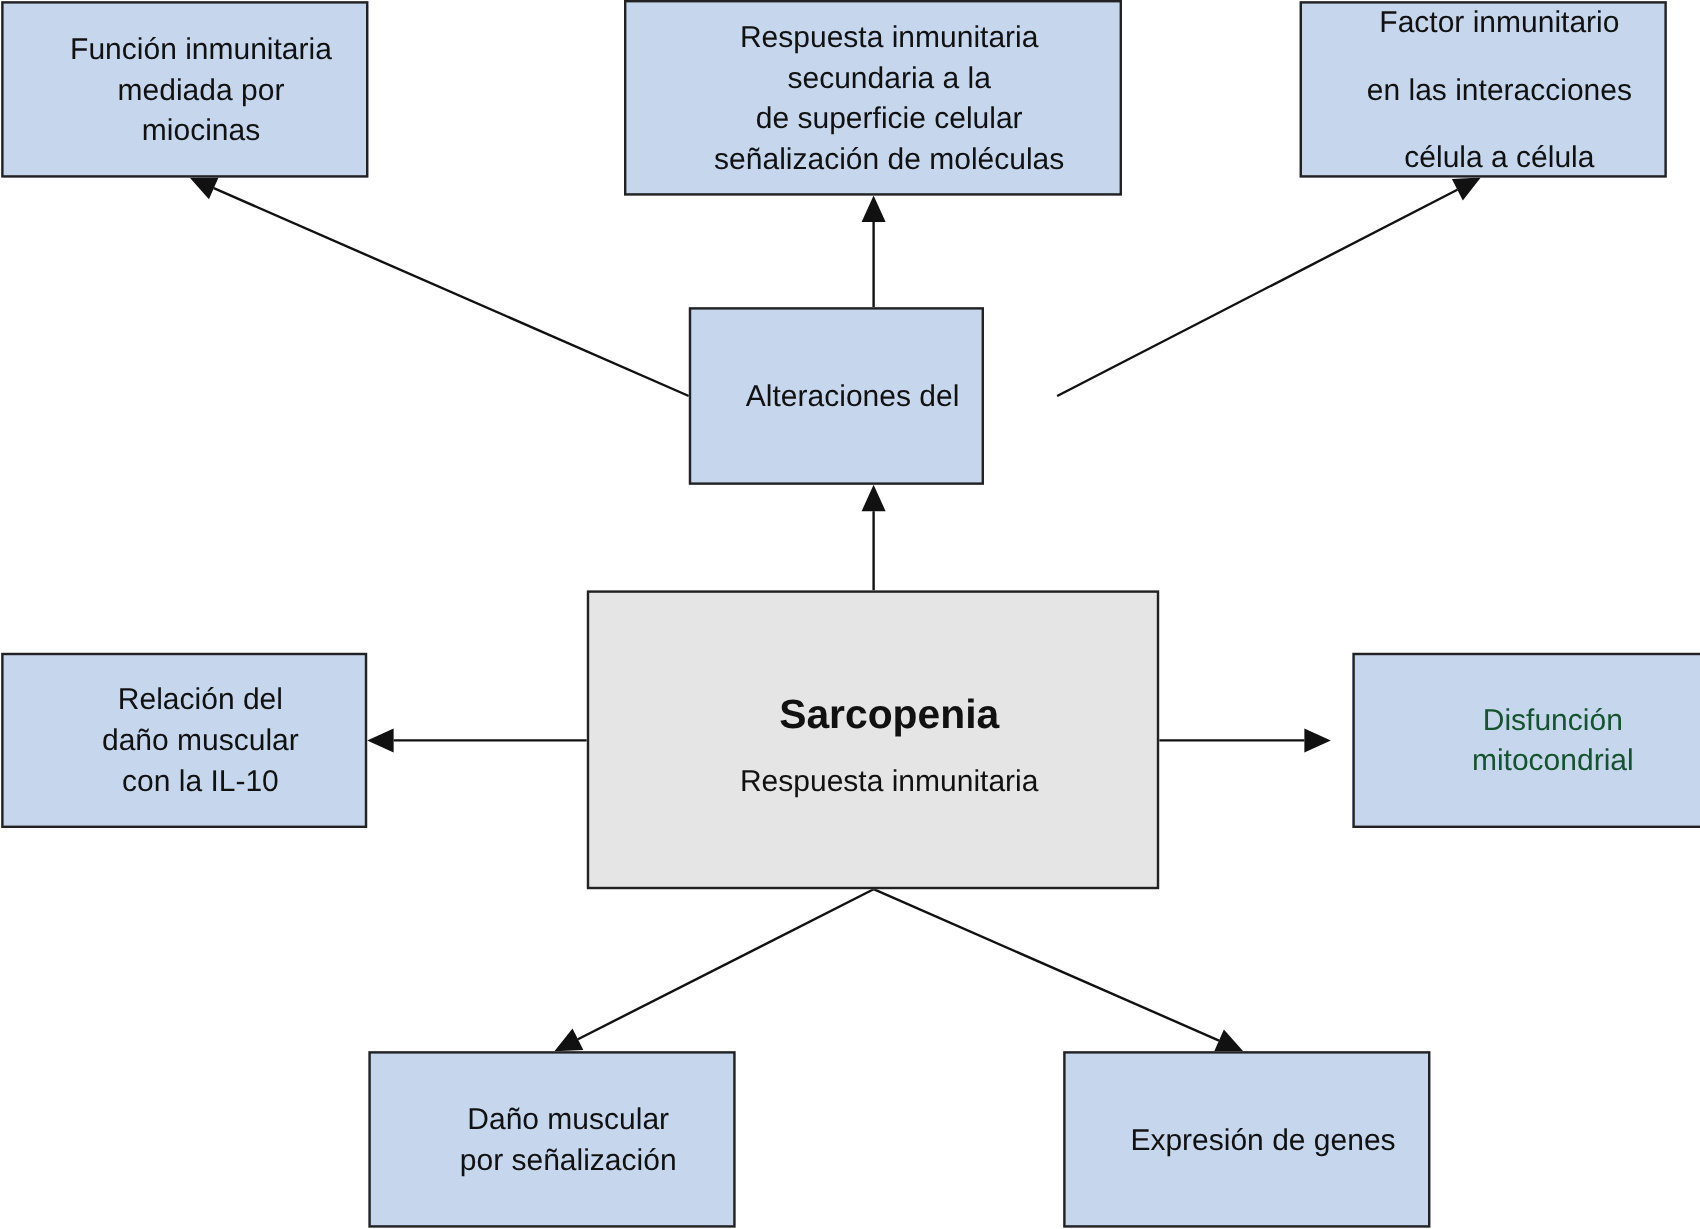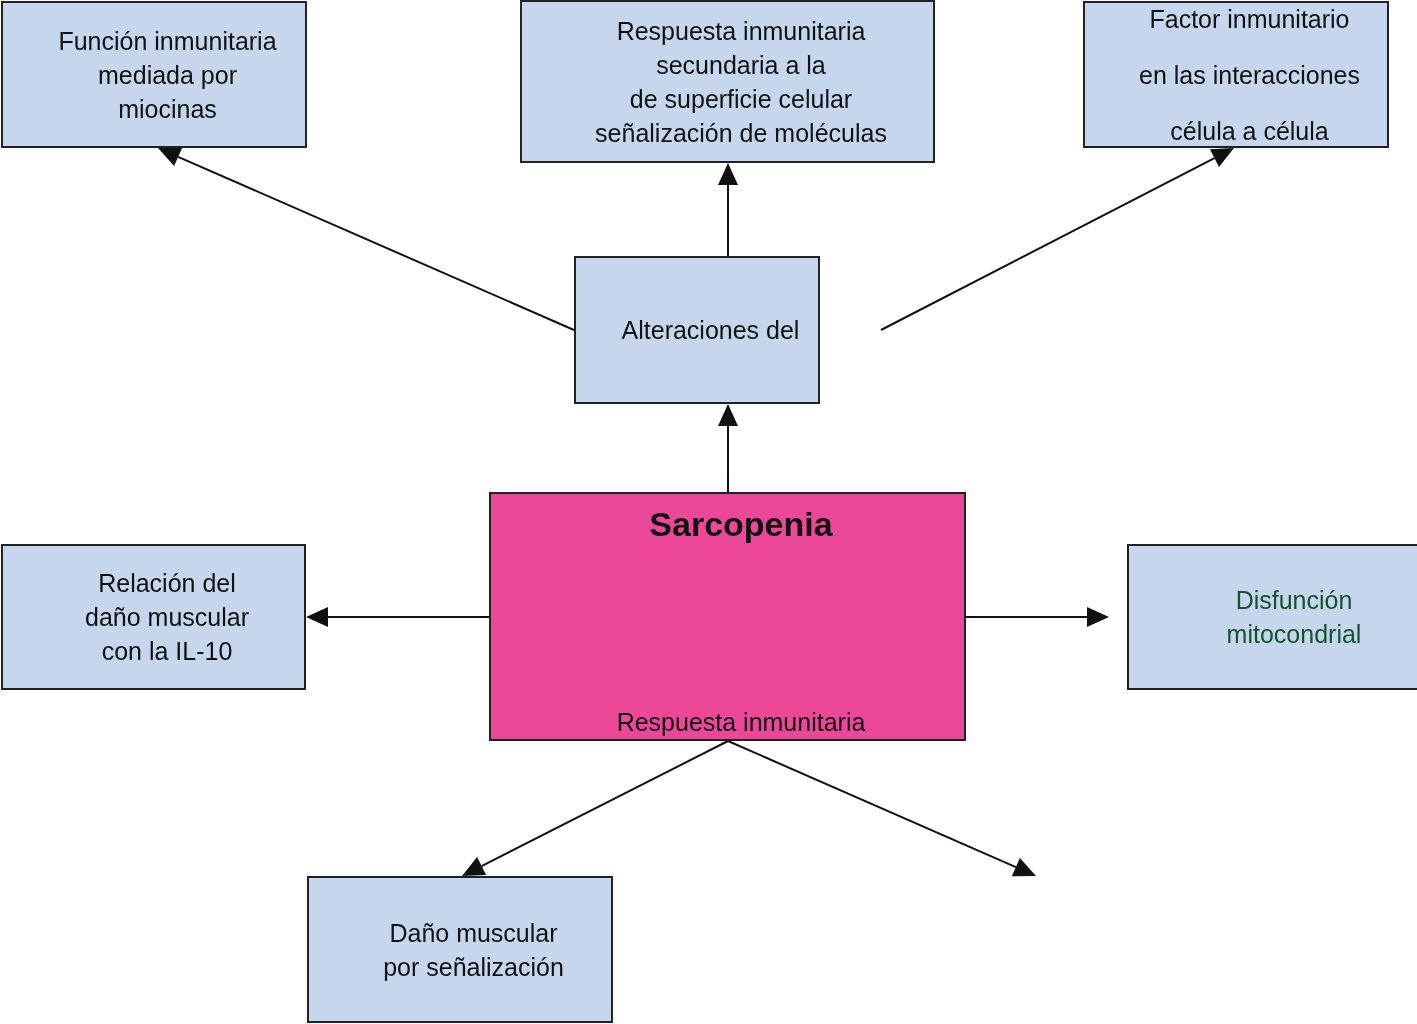--- a/index.html
+++ b/index.html
@@ -56,21 +56,21 @@
       <line x1="489" y1="617" x2="328" y2="617" stroke="#111111" stroke-width="2"></line>
       <polygon points="306.0,617.0 328.0,607.0 328.0,627.0" fill="#111111"></polygon>
       <line x1="966" y1="617" x2="1087" y2="617" stroke="#111111" stroke-width="2"></line>
       <polygon points="1109.0,617.0 1087.0,627.0 1087.0,607.0" fill="#111111"></polygon>
       <line x1="728" y1="741" x2="481.6180427400013" y2="866.0434745492474" stroke="#111111" stroke-width="2"></line>
       <polygon points="462.0,876.0 477.1,857.1 486.1,875.0" fill="#111111"></polygon>
       <line x1="728" y1="741" x2="1015.8505491045313" y2="867.1682601594537" stroke="#111111" stroke-width="2"></line>
       <polygon points="1036.0,876.0 1011.8,876.3 1019.9,858.0" fill="#111111"></polygon>
     </svg>
 
-  <div class="node" id="n-center" style="background: #ec4899; border-color: rgb(34, 34, 34); color: rgb(17, 17, 17); justify-content: space-between;">
+  <div class="node" id="n-center" style="background: #e5e5e5; border-color: rgb(34, 34, 34); color: rgb(17, 17, 17);">
     <span class="title">Sarcopenia</span>
     <span class="subtitle">Respuesta inmunitaria</span>
   </div>
 
   <div class="node" id="n-mid" style="background: rgb(197, 214, 237); border-color: rgb(34, 34, 34); color: rgb(17, 17, 17);">
     <span class="line">Alteraciones del</span>
   </div>
 
   <div class="node" id="n-top-left" style="background: rgb(197, 214, 237); border-color: rgb(34, 34, 34); color: rgb(17, 17, 17);">
     <span class="line">Función inmunitaria</span>
@@ -100,13 +100,16 @@
   <div class="node" id="n-right" style="background: rgb(197, 214, 237); border-color: rgb(34, 34, 34); color: #14532d; margin-left: 18px;">
     <span class="line">Disfunción</span>
     <span class="line">mitocondrial</span>
   </div>
 
   <div class="node" id="n-bottom-left" style="background: rgb(197, 214, 237); border-color: rgb(34, 34, 34); color: rgb(17, 17, 17);">
     <span class="line">Daño muscular</span>
     <span class="line">por señalización</span>
   </div>
 
+  <div class="node" id="n-bottom-right" style="background: rgb(197, 214, 237); border-color: rgb(34, 34, 34); color: rgb(17, 17, 17);">
+    <span class="line">Expresión de genes</span>
+  </div>
 </div>
 
 </body></html>

